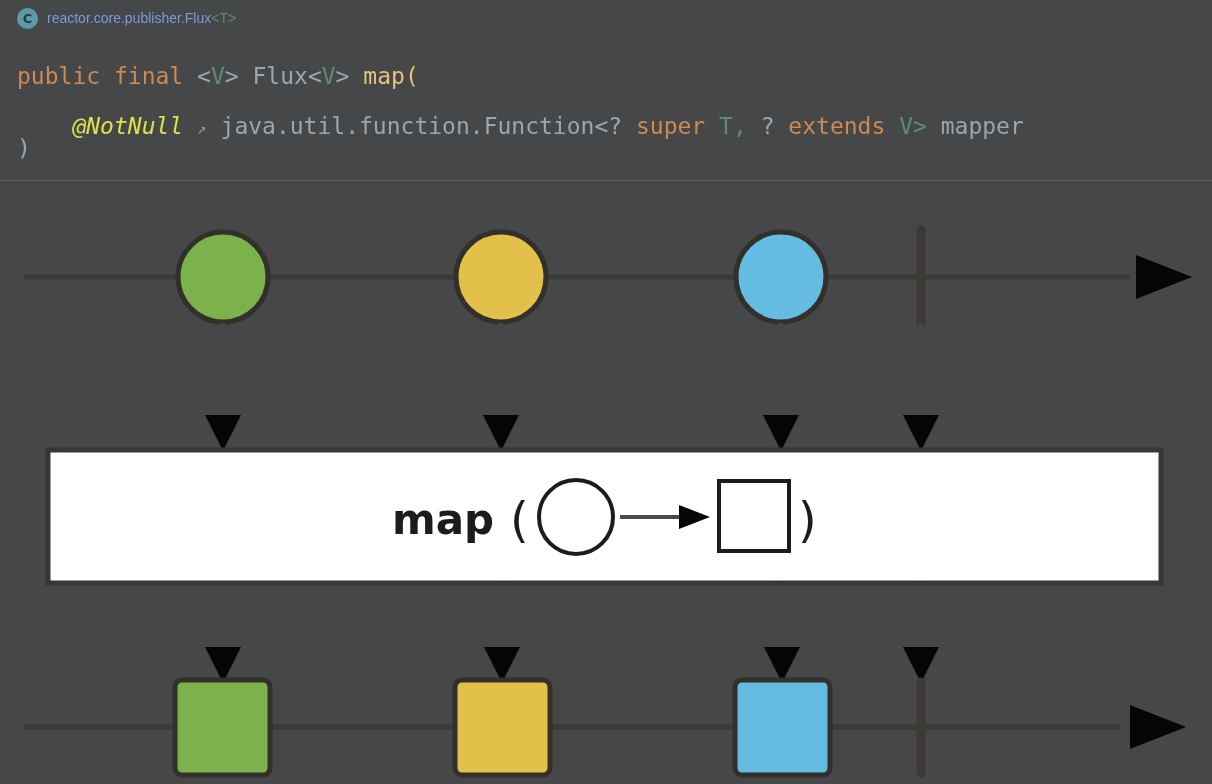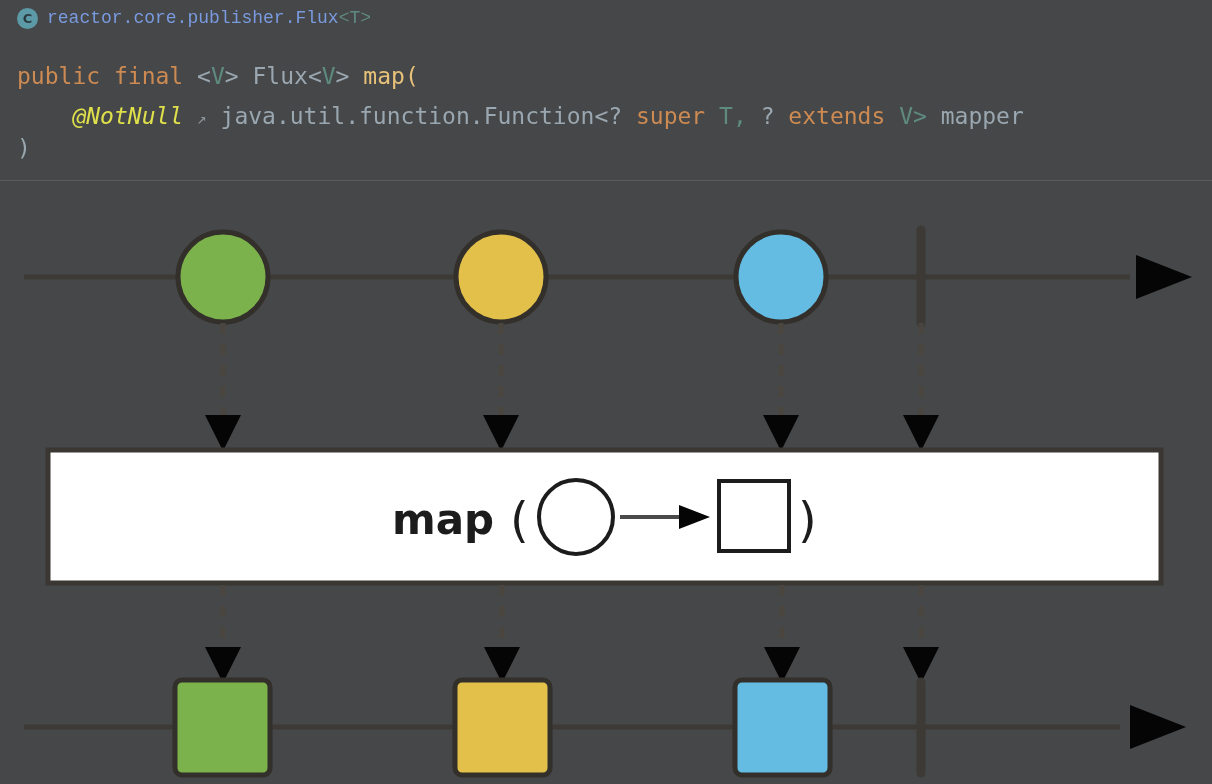--- a/index.html
+++ b/index.html
@@ -50,38 +50,38 @@
     color: #2b3a40;
     font-family: "DejaVu Sans", sans-serif;
     font-size: 13px;
     font-weight: bold;
     line-height: 21px;
     text-align: center;
     flex: 0 0 auto;
   }
 
   .class-name {
-    font-family: Liberation Mono, monospace;
-    font-size: 18px;
+    font-family: Liberation Sans, sans-serif;
+    font-size: 14px;
     color: #7a9ae0;
     letter-spacing: 0px;
   }
   .class-name .generic { color: #5f8b7f; }
 
   .code-line {
     position: absolute;
     left: 17px;
     font-family: "DejaVu Sans Mono", monospace;
     font-size: 23px;
     line-height: 36px;
     white-space: pre;
     color: #b6bfc7;
   }
   .code-line.l1 { top: 58px; }
-  .code-line.l2 { top: 98px; }
+  .code-line.l2 { top: 108px; }
   .code-line.l3 { top: 130px; }
 
   .kw    { color: #cd8a52; }
   .typ   { color: #5f8b7f; }
   .cls   { color: #9aa7b0; }
   .mth   { color: #e8c27a; }
   .ann   { color: #dfe04b; font-style: italic; }
   .plain { color: #b6bfc7; }
   .extlink { color: #8d9499; font-size: 16px; }
 

